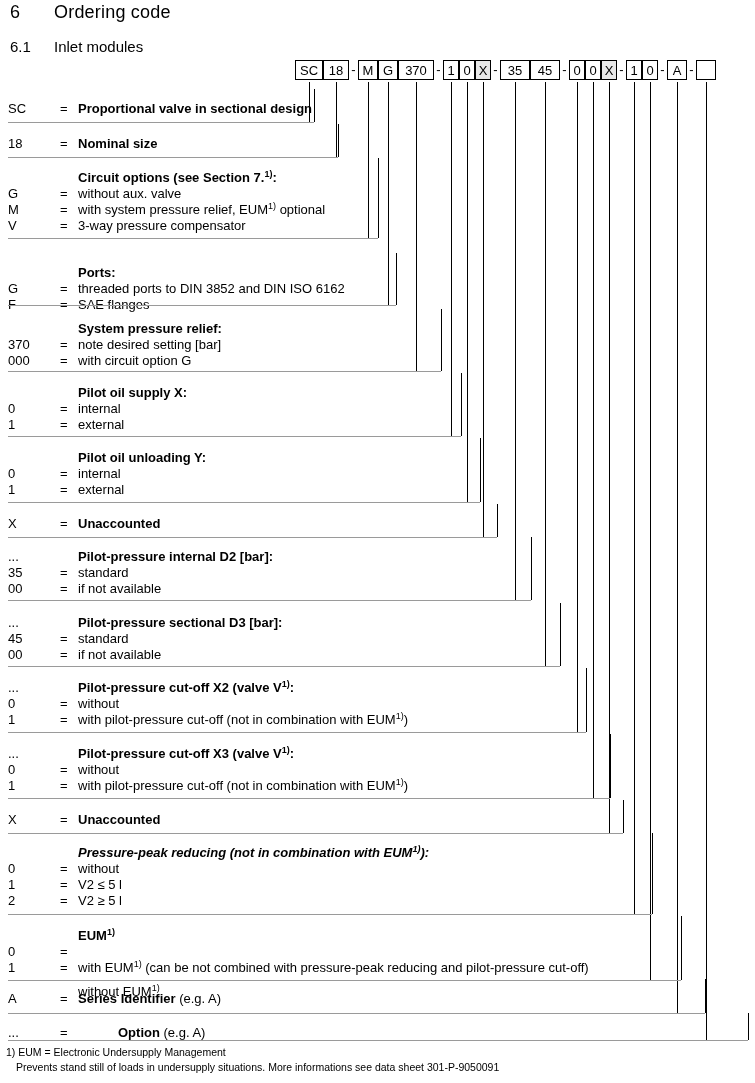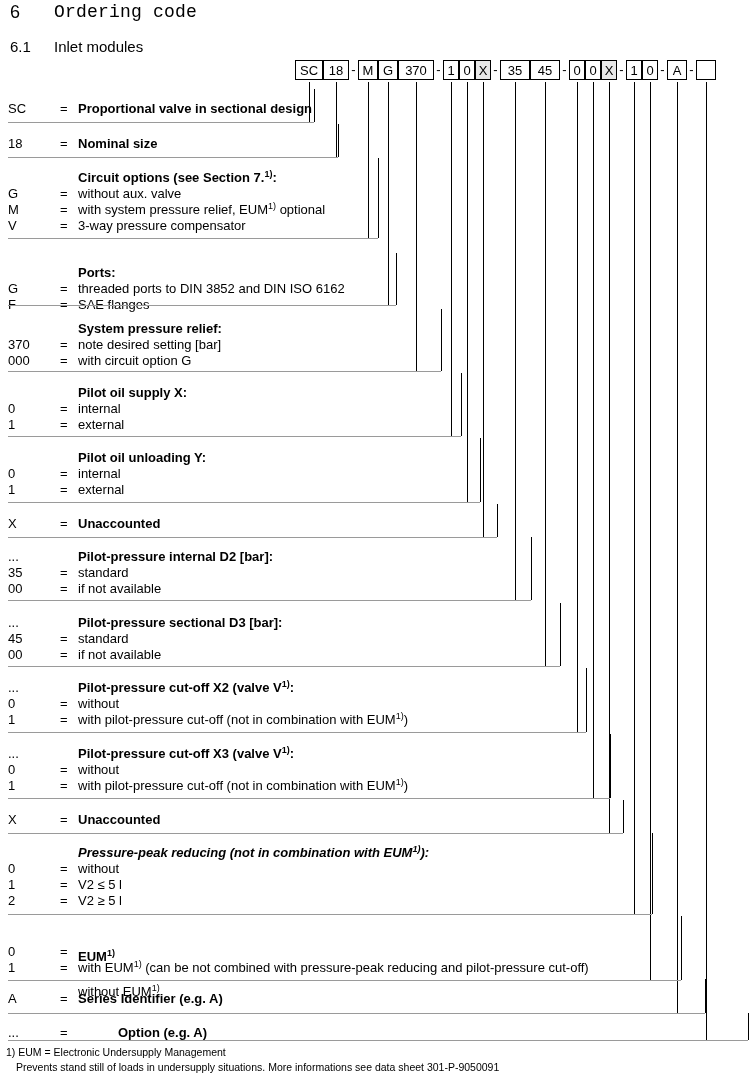--- a/index.html
+++ b/index.html
@@ -8,21 +8,21 @@
     background:#ffffff;
     font-family:"Liberation Sans","DejaVu Sans",sans-serif;
     color:#000000;
     -webkit-font-smoothing:antialiased;
   }
   #page{position:relative;width:755px;height:1083px;overflow:hidden;}
 
   
   .h1{position:absolute;left:10px;top:2px;font-size:18px;font-weight:400;letter-spacing:.2px;}
   .h1 .num{position:absolute;left:0;top:0;}
-  .h1 .txt{position:absolute;left:44px;top:0;white-space:nowrap;font-family:Liberation Mono, monospace;}
+  .h1 .txt{position:absolute;left:44px;top:0;white-space:nowrap;}
   .h2{position:absolute;left:10px;top:38px;font-size:15px;font-weight:400;}
   .h2 .num{position:absolute;left:0;top:0;}
   .h2 .txt{position:absolute;left:44px;top:0;white-space:nowrap;}
 
   
   #codebar{position:absolute;left:0;top:60px;height:22px;}
   .cbox{
     position:absolute;top:0;height:20px;
     border:1px solid #000;
     background:#fff;
@@ -38,21 +38,21 @@
   .hline{position:absolute;height:1px;background:#000;}
 
   
   .row{position:absolute;left:8px;}
   .sep{position:absolute;left:8px;height:1px;background:#9a9a9a;}
   .code{position:absolute;left:0;font-size:13px;white-space:nowrap;}
   .eq{position:absolute;left:60px;font-size:13px;}
   .desc{position:absolute;left:78px;font-size:13px;white-space:nowrap;}
   .desc.bold{font-weight:700;}
   .desc .b{font-weight:700;}
-  .desc .n{font-weight:700;}
+  .desc .n{font-weight:400;}
   .ttl{position:absolute;left:78px;font-size:13px;font-weight:700;white-space:nowrap;}
   sup{font-size:9px;vertical-align:super;line-height:0;}
 
   
   .fn{position:absolute;left:6px;font-size:10.5px;white-space:nowrap;}
 </style>
 </head>
 <body>
 
 <div id="page">
@@ -261,21 +261,21 @@
       <div class="eq" style="top: 861px;">=</div>
       <div class="desc" style="top: 861px;">without</div>
       <div class="code" style="top: 877px; left: 8px;">1</div>
       <div class="eq" style="top: 877px;">=</div>
       <div class="desc" style="top: 877px;">V2 ≤ 5 l</div>
       <div class="code" style="top: 893px; left: 8px;">2</div>
       <div class="eq" style="top: 893px;">=</div>
       <div class="desc" style="top: 893px;">V2 ≥ 5 l</div>
       <div class="sep" style="top: 914px; width: 644px;"></div>
       <div class="row"></div>
-      <div class="ttl" style="top: 928px; margin-top: 21px;"><span class="b">EUM<sup>1)</sup></span><span class="n"></span></div>
+      <div class="ttl" style="top: 928px;"><span class="b">EUM<sup>1)</sup></span><span class="n"></span></div>
       <div class="code" style="top: 944px; left: 8px;">0</div>
       <div class="eq" style="top: 944px;">=</div>
       <div class="desc" style="top: 944px; margin-top: 40px;">without EUM<sup>1)</sup></div>
       <div class="code" style="top: 960px; left: 8px;">1</div>
       <div class="eq" style="top: 960px;">=</div>
       <div class="desc" style="top: 960px;">with EUM<sup>1)</sup> (can be not combined with pressure-peak reducing and pilot-pressure cut-off)</div>
       <div class="sep" style="top: 980px; width: 673px;"></div>
       <div class="row"></div>
       <div class="code" style="top: 991px; left: 8px;">A</div>
       <div class="eq" style="top: 991px;">=</div>

